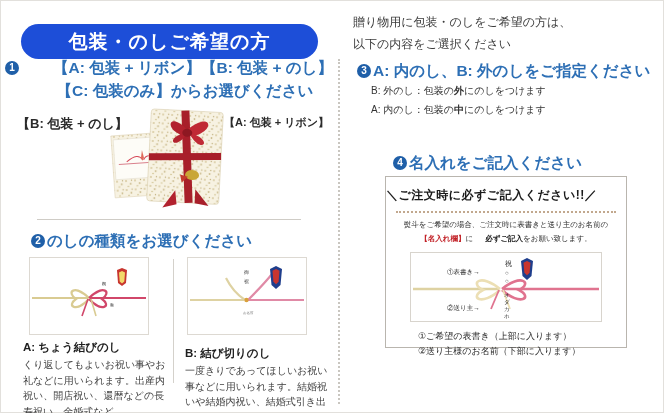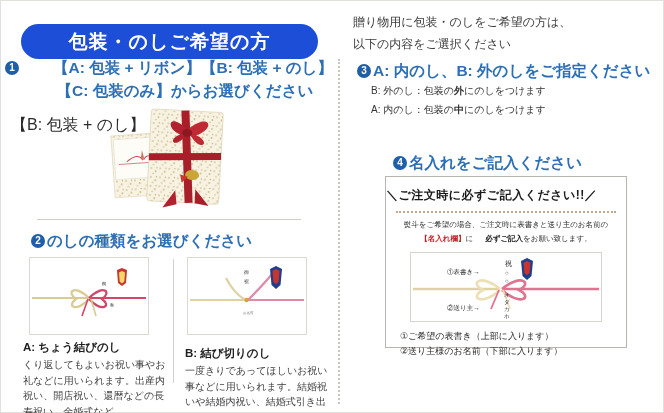--- a/index.html
+++ b/index.html
@@ -47,22 +47,22 @@
     color:#2d6fb5;font-size:15.5px;font-weight:bold;line-height:1.5;
   }
   
   .step1{
     position:absolute;left:0;top:55px;width:336px;text-align:center;
   }
   .step1 .l1,.step1 .l2{display:block;margin-left:32px;}
   
   .photo-wrap{position:absolute;left:0;top:104px;width:336px;height:110px;}
   .lbl-b{
-    position:absolute;left:10px;top:10px;font-size:16px;color:#2b2b2b;
-    font-weight:normal;
+    position:absolute;left:16px;top:10px;font-size:13px;color:#2b2b2b;
+    font-weight:bold;
   }
   .lbl-a{
     position:absolute;right:8px;top:10px;font-size:11px;color:#2b2b2b;
     font-weight:bold;
   }
   .photo{
     position:absolute;left:104px;top:0px;width:128px;height:110px;
   }
   .hr-left{
     position:absolute;left:36px;top:218px;width:264px;height:0;
@@ -114,21 +114,21 @@
     text-align:center;font-size:7.5px;color:#2b2b2b;line-height:1.65;
     margin-top:6px;
   }
   .form-p .red{color:#c22127;font-weight:bold;}
   .form-p .bold{font-weight:bold;color:#1a1a1a;padding-left:12px;}
   .inner-noshi{
     position:relative;width:190px;height:68px;margin:6px auto 0 auto;
     border:1px solid #d8d4cd;background:#fff;
   }
   .note{
-    font-size:9px;color:#2b2b2b;line-height:1.7;margin:7px 0 0 14px;
+    font-size:9px;color:#2b2b2b;line-height:1.7;margin:7px 0 0 32px;
   }
 </style>
 </head>
 <body>
 
 <div class="page">
 
   <div class="vdivider"></div>
 
   <div class="col-left">
@@ -141,20 +141,21 @@
       <div class="head-blue">
         <span class="num">1</span><span class="l1" style="display:inline">【A: 包装 + リボン】【B: 包装 + のし】</span>
       </div>
       <div class="head-blue">
         <span class="l2">【C: 包装のみ】からお選びください</span>
       </div>
     </div>
 
     <div class="photo-wrap">
       <div class="lbl-b">【B: 包装 + のし】</div>
+      <div class="lbl-a">【A: 包装 + リボン】</div>
 
       <svg class="photo" viewBox="0 0 128 110">
         <defs>
           <pattern id="floral" width="9" height="9" patternUnits="userSpaceOnUse">
             <rect width="9" height="9" fill="#f7f2e2"></rect>
             <circle cx="2" cy="2" r="1" fill="#d8c9a0"></circle>
             <circle cx="6.5" cy="5" r="0.9" fill="#c9b98c"></circle>
             <circle cx="4" cy="7.5" r="0.8" fill="#cfc08f"></circle>
             <circle cx="7.5" cy="1.5" r="0.7" fill="#bfae7a"></circle>
           </pattern>

